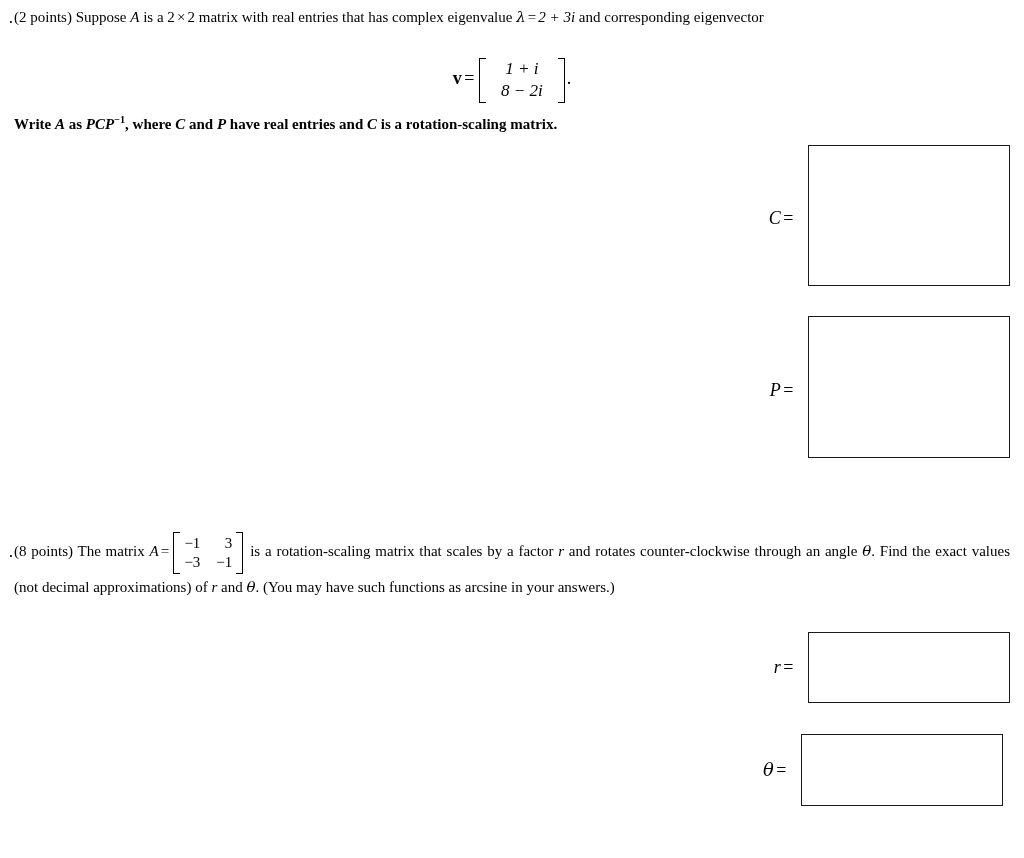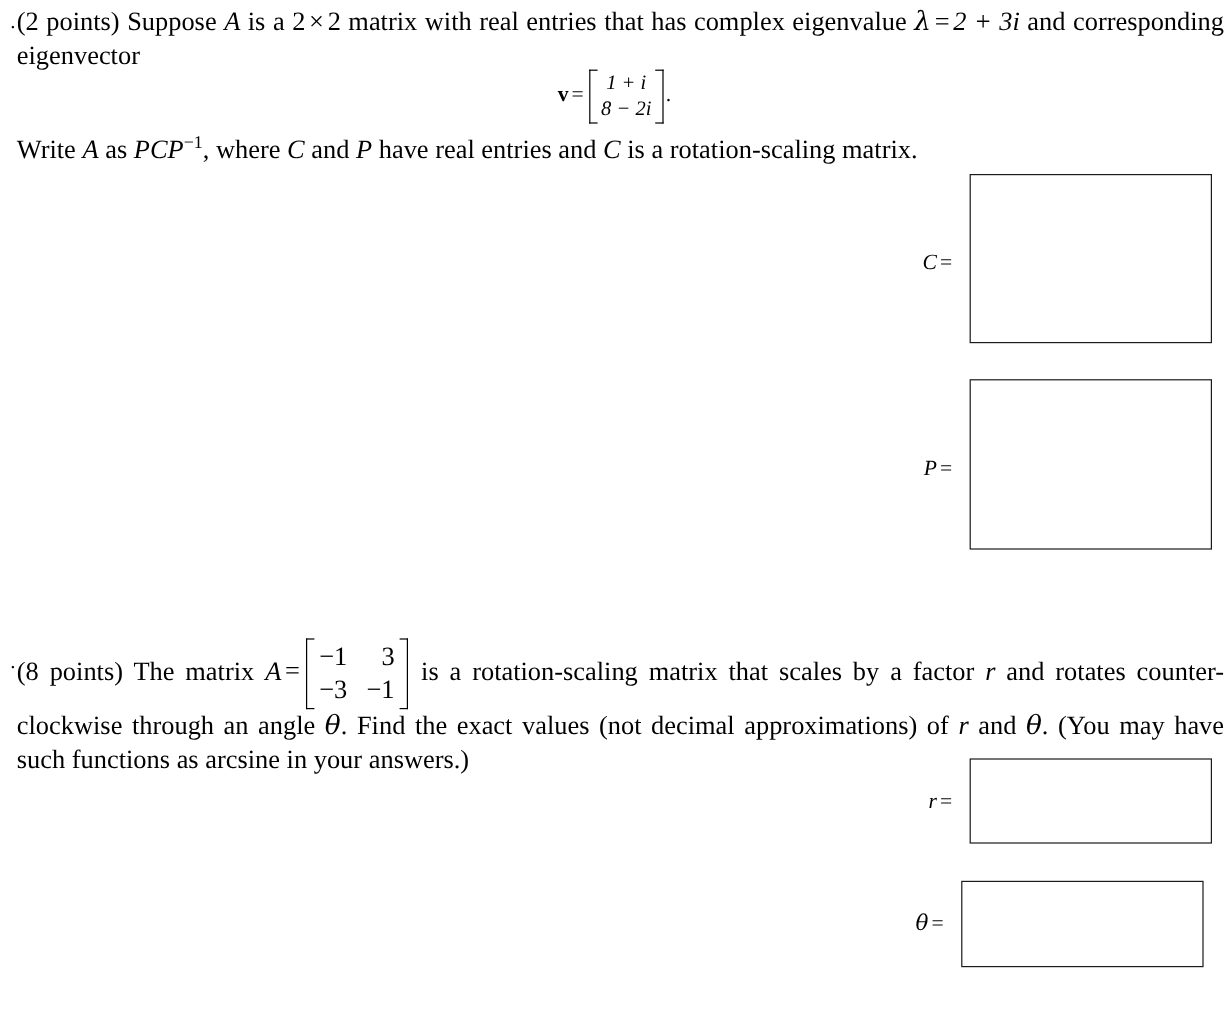--- a/index.html
+++ b/index.html
@@ -35,37 +35,37 @@
     left: -3px;
     top: 0;
     width: 16px;
     text-align: right;
     font-size: 17.5px;
     line-height: 27px;
     overflow: hidden;
   }
   .ptext {
     margin-left: 14px;
-    margin-right: 4px;
-    font-size: 22px;
+    margin-right: 14px;
+    font-size: 15px;
     line-height: 27px;
     text-align: justify;
     text-justify: inter-word;
     hyphens: none;
   }
-  .ptext.last { text-align: left; }
+  .ptext.last { text-align: left; font-weight: bold; }
 
   
   .matrix {
     display: inline-grid;
     grid-auto-flow: row;
     align-items: center;
     justify-items: center;
     position: relative;
-    padding: 1px 9px;
+    padding: 1px 21px;
     margin: 0 2px;
     vertical-align: middle;
     font-size: .95em;
     line-height: 1.22;
     row-gap: 1px;
     column-gap: 14px;
   }
   .matrix::before,
   .matrix::after {
     content: "";

